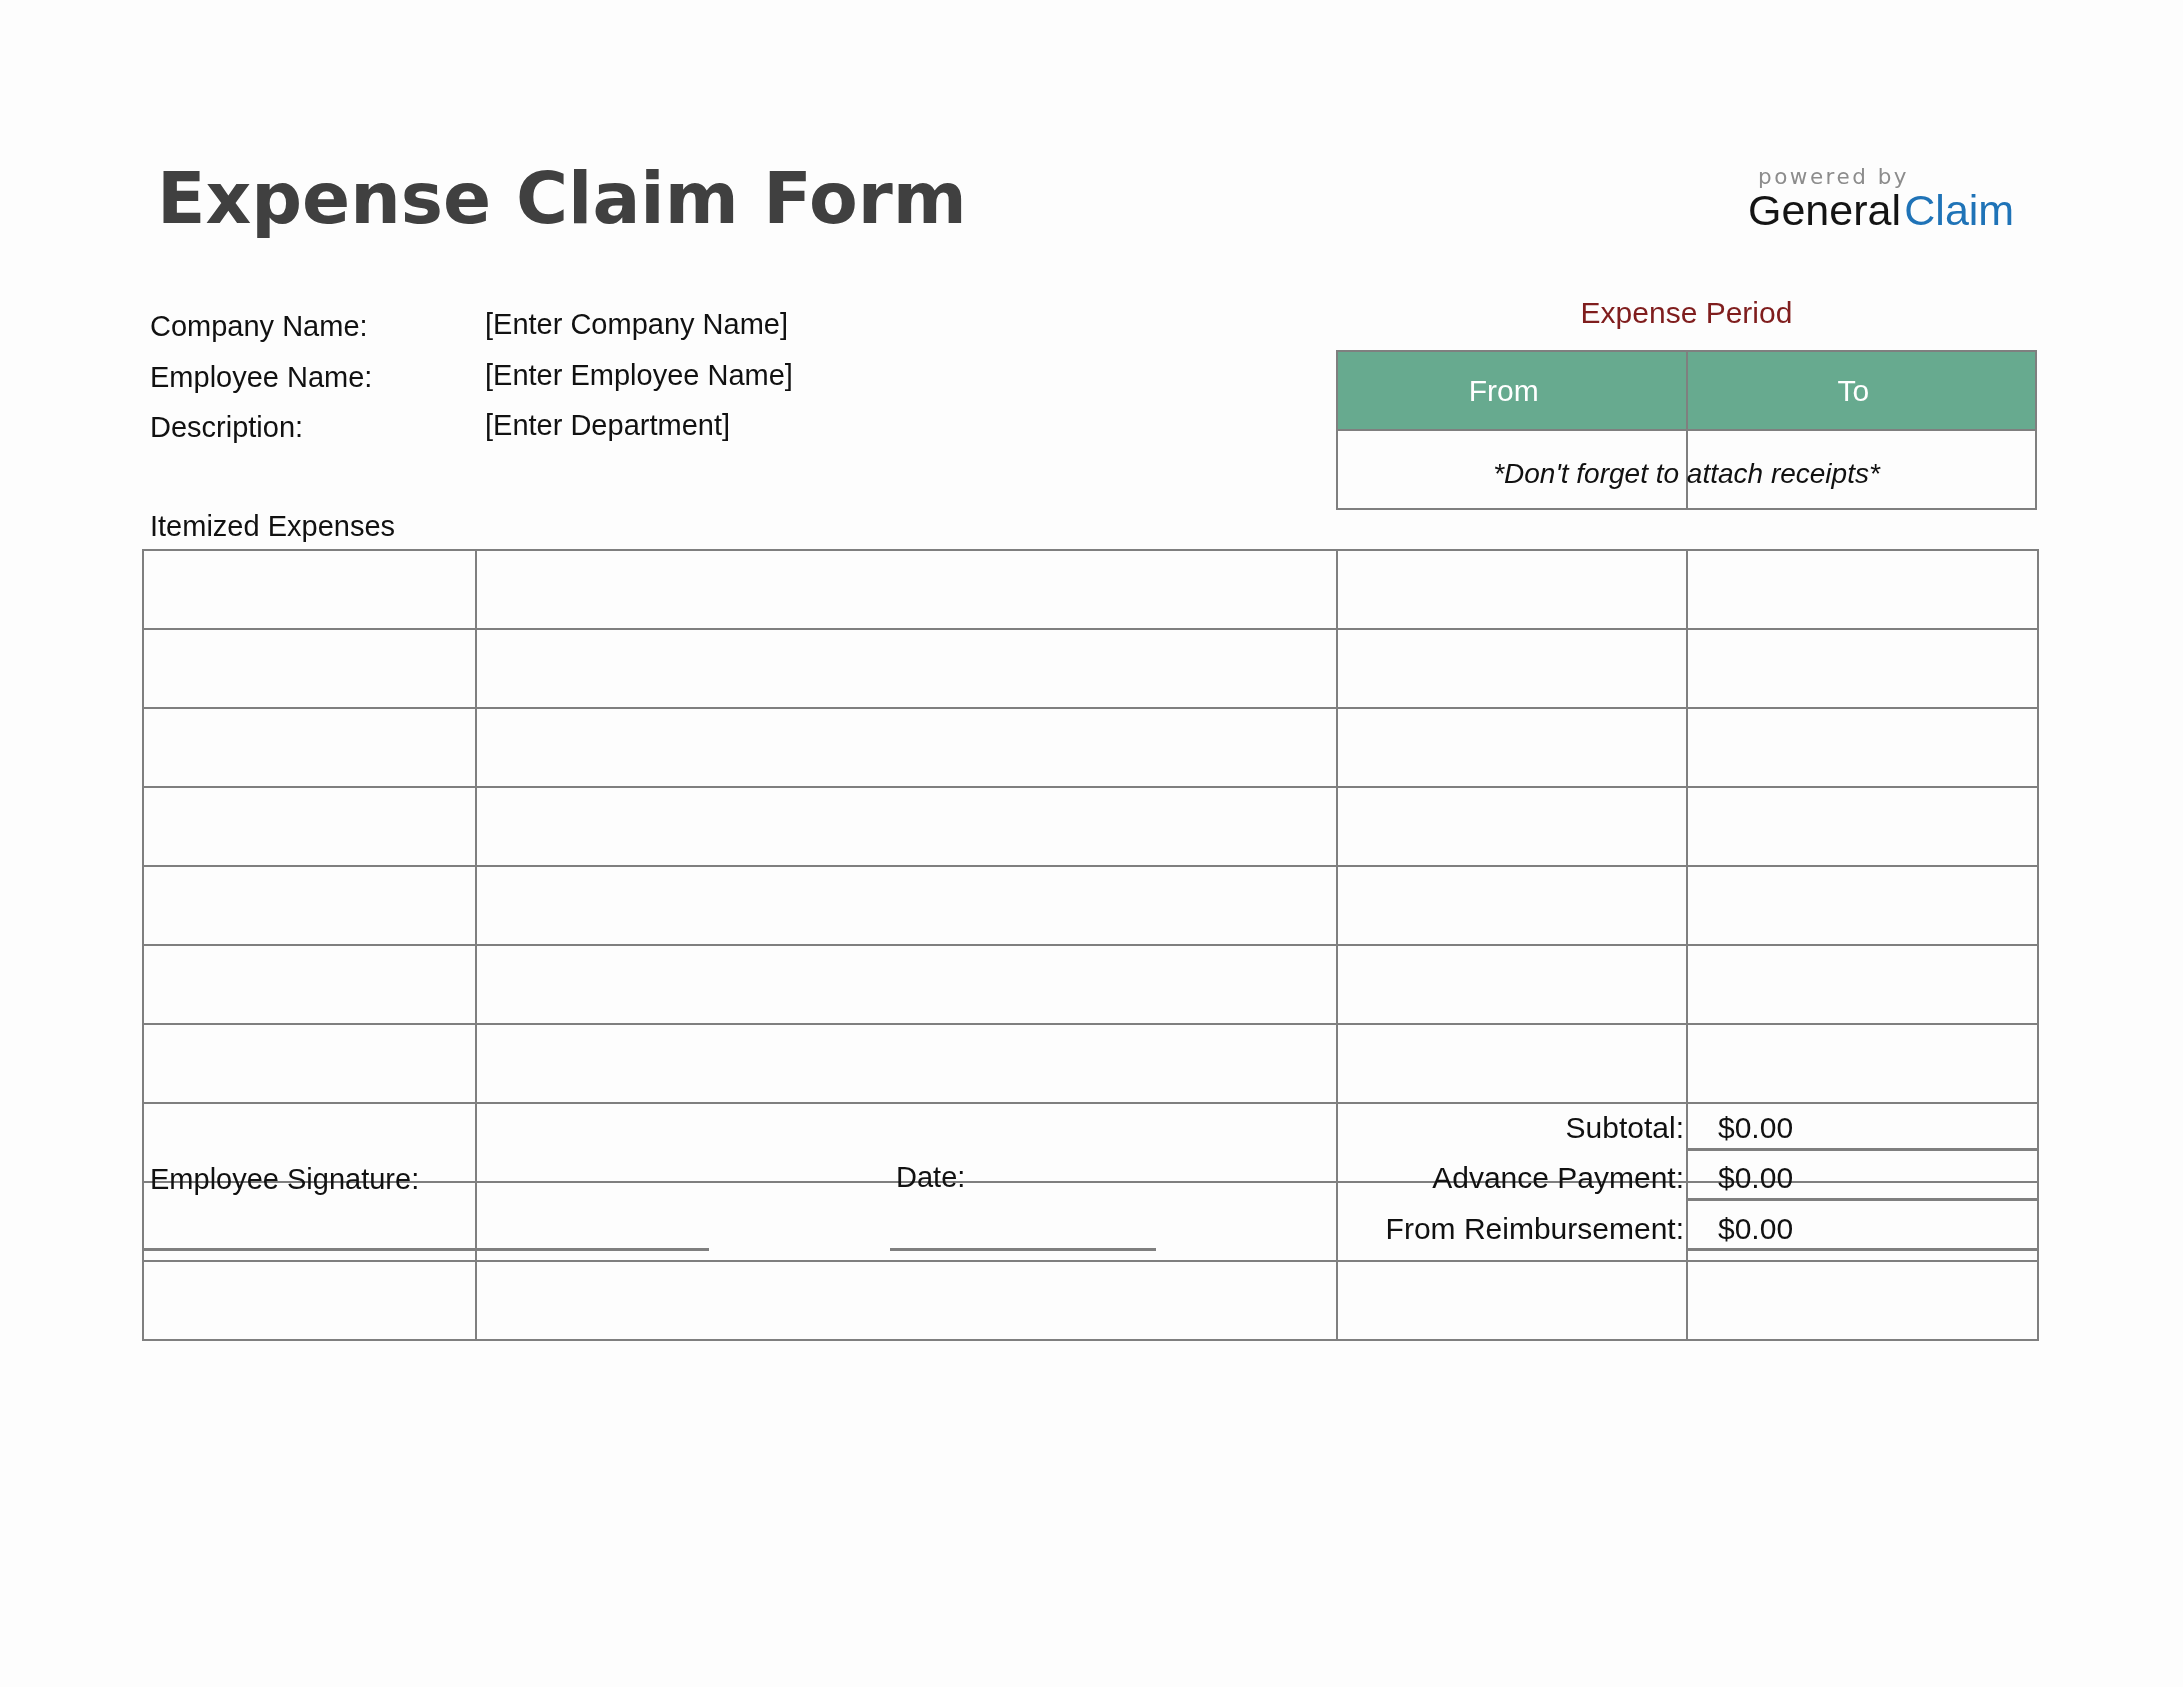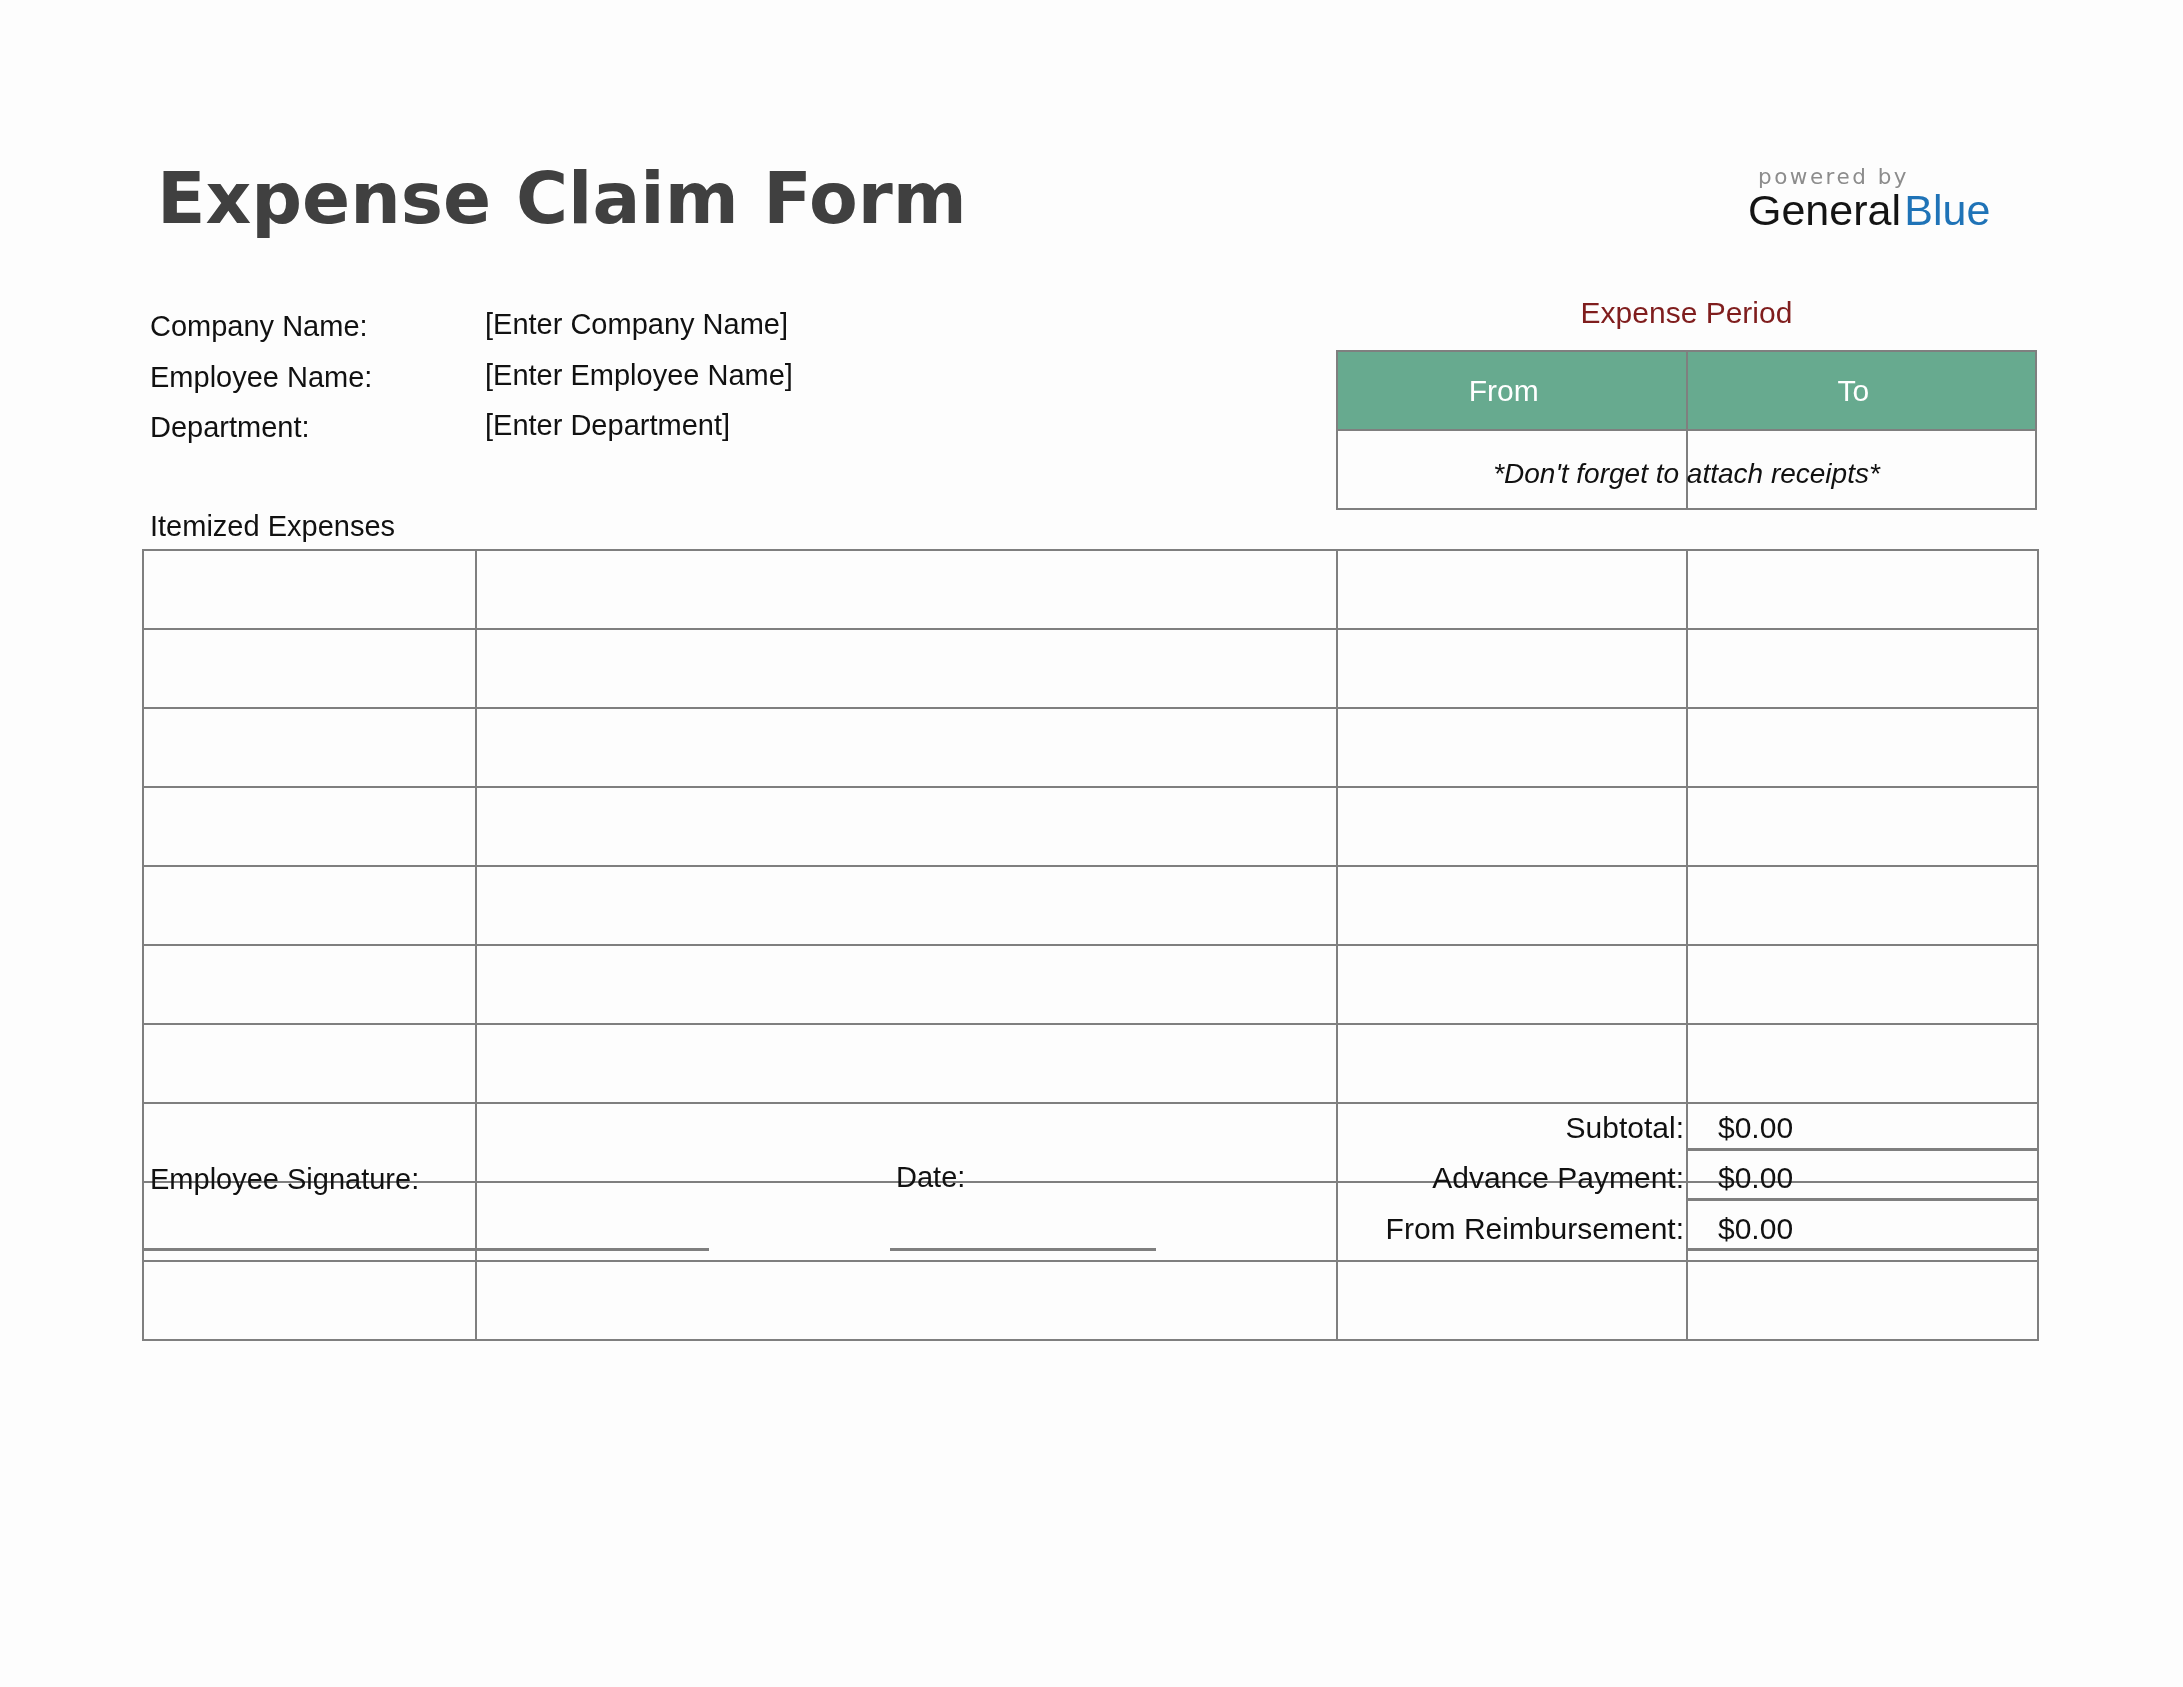--- a/index.html
+++ b/index.html
@@ -53,28 +53,28 @@
   .sum-line { left: 1687px; width: 351px; height: 3.3px; background: #7f7f7f; }
   .sig-line { height: 3.3px; background: #7f7f7f; }
 </style>
 </head>
 <body>
 
 <div class="abs title" data-interactable="false">Expense Claim Form</div>
 
 <div class="abs powered" data-interactable="false">powered by</div>
 <div class="abs brand" data-interactable="false">
-  <span class="g" data-interactable="false">General</span><span class="b" data-interactable="false">Blue</span>
+  <span class="g" data-interactable="false">General</span><span class="b" data-interactable="false">Claim</span>
 </div>
 
 <div class="abs lbl field-label" style="top:308px" data-interactable="false">Company Name:</div>
 <div class="abs lbl field-value" style="top:306px" data-interactable="true">[Enter Company Name]</div>
 <div class="abs lbl field-label" style="top:359px" data-interactable="false">Employee Name:</div>
 <div class="abs lbl field-value" style="top:357px" data-interactable="true">[Enter Employee Name]</div>
-<div class="abs lbl field-label" style="top:409px" data-interactable="false">Department:</div>
+<div class="abs lbl field-label" style="top:409px" data-interactable="false">Description:</div>
 <div class="abs lbl field-value" style="top:407px" data-interactable="true">[Enter Department]</div>
 
 <div class="abs period-title" data-interactable="false">Expense Period</div>
 <table class="period" style="left:1336px; top:350px; width:701px;" data-interactable="false">
   <tbody>
       <tr>
     <th data-interactable="false">From</th>
     <th data-interactable="false">To</th>
   </tr>
   <tr>

